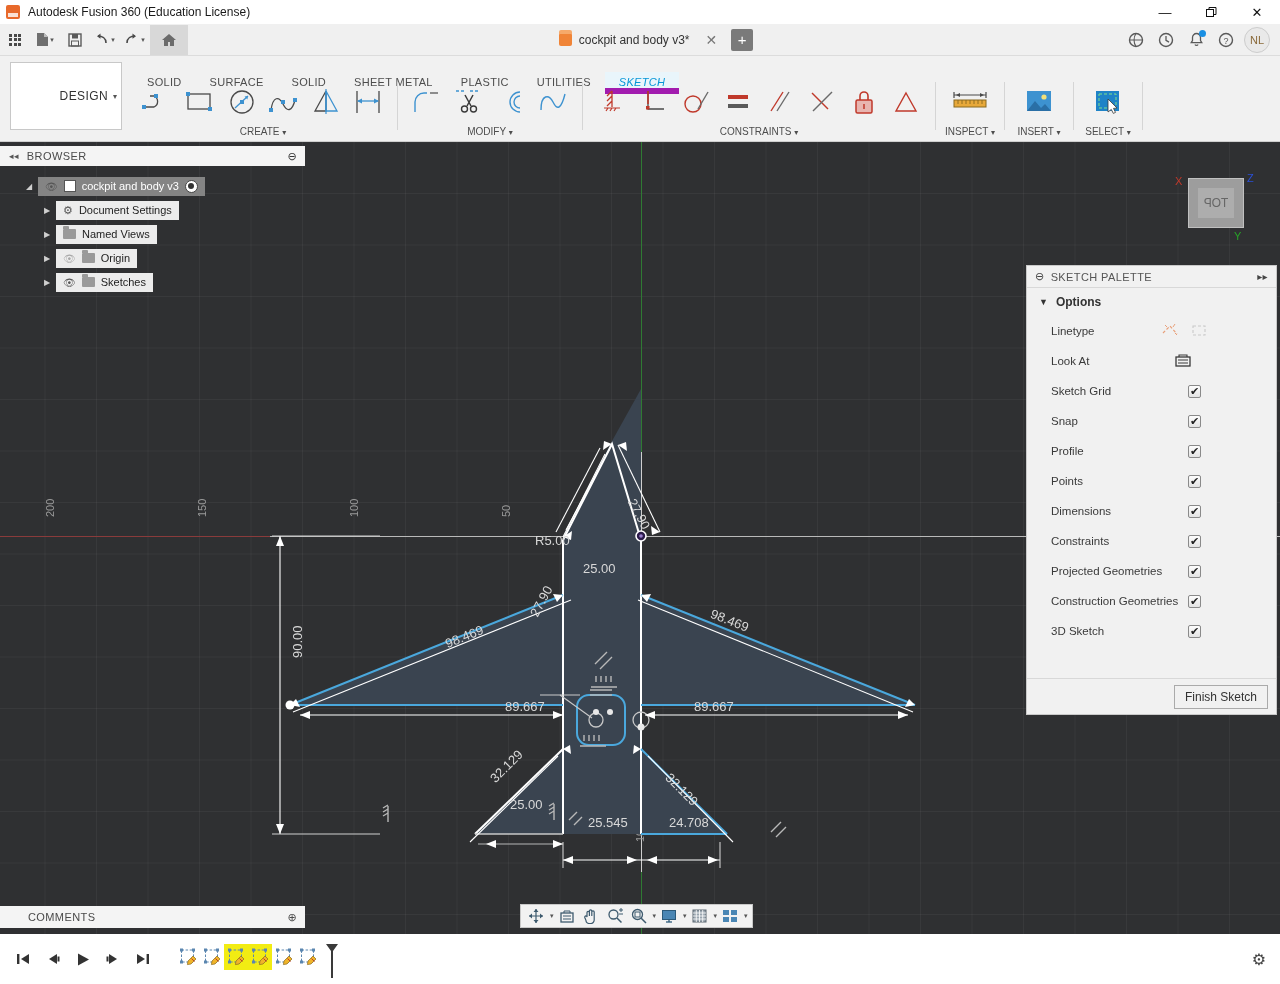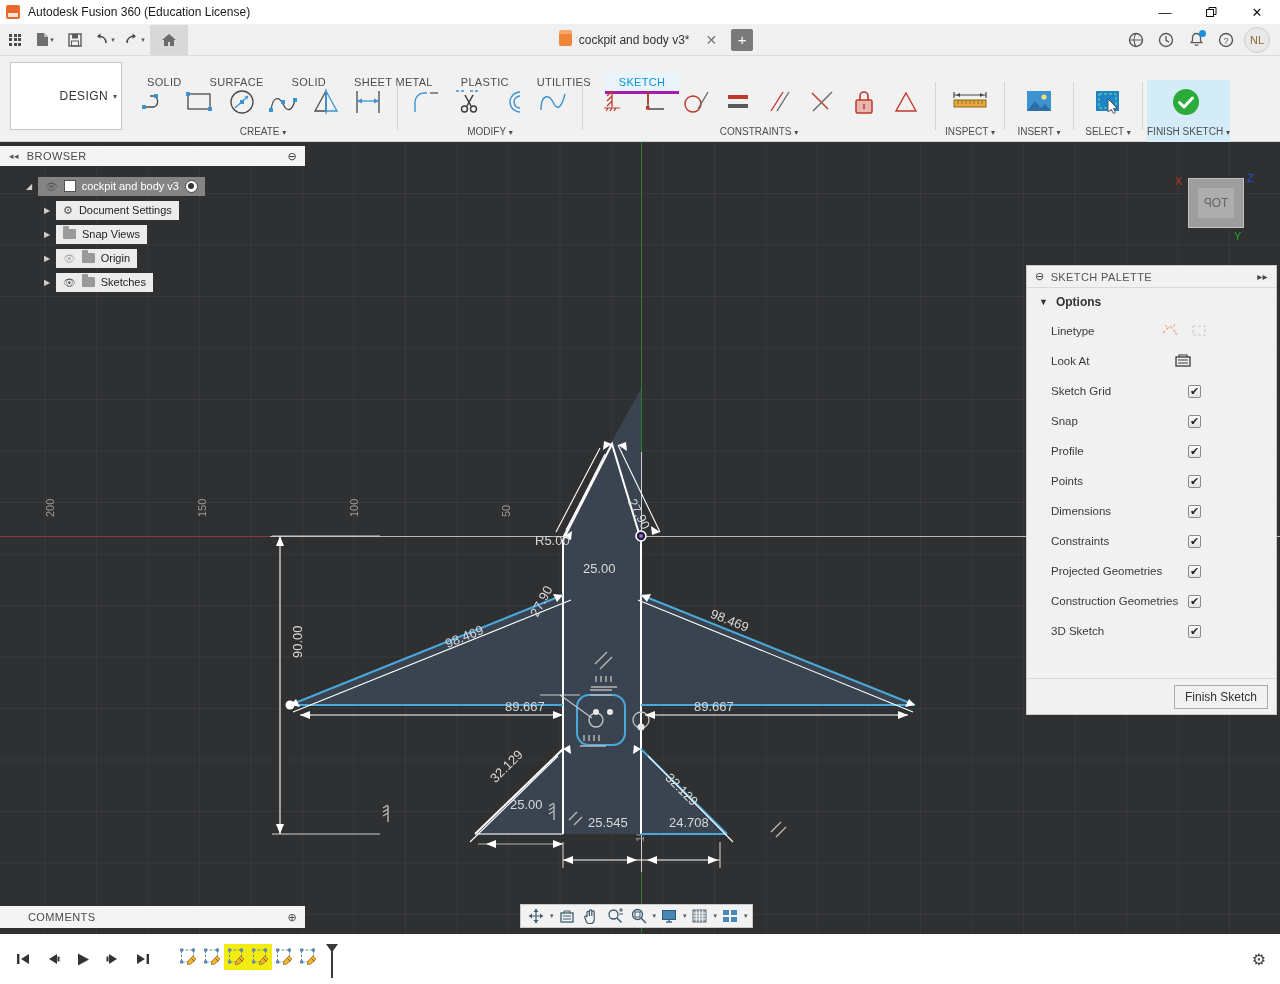--- a/index.html
+++ b/index.html
@@ -84,21 +84,21 @@
   }
   .ws-switch {
     position:absolute; left:10px; top:6px; width:112px; height:68px;
     background:#fff;border:1px solid #c8c8c8; display:flex;align-items:center;
     justify-content:center; font-size:12px;color:#333;letter-spacing:.4px;padding-left:45px;
   }
   .ribtabs { position:absolute; left:133px; top:0; height:22px; display:flex;margin-top:16px; }
   .ribtab {
     font-size: 11px; color:#4d4d4d; padding: 4px 14px 3px; letter-spacing:.3px;
   }
-  .ribtab.active { color:#0696d7; background:#e9f5fb; border-bottom:3px solid #a21caf;}
+  .ribtab.active { color:#0696d7; background:#e9f5fb; border-bottom:6px solid #a21caf;font-style:italic;}
   .panels { position:absolute; left:133px; top:24px; height:62px; display:flex; }
   .panel { display:flex; flex-direction:column; height:62px; position:relative; }
   .panel-row { display:flex; align-items:center; height:44px; padding:0 4px; }
   .panel-lbl {
     text-align:center; font-size:10px; color:#4d4d4d; height:16px; line-height:16px;
   }
   .panel-sep { width:1px; background:#d5d5d5; margin:2px 4px 10px; height:48px; }
   .tool {
     width:42px;height:42px;display:flex;align-items:center;justify-content:center;
   }
@@ -567,34 +567,20 @@
               </svg>
           </div>
         </div>
         <div class="panel-lbl">
           <span>SELECT</span>
           <span style="font-size:8px">▾</span>
         </div>
       </div>
       <div class="panel-sep"></div>
 
-      <div class="panel finish-panel">
-        <div class="panel-row" style="padding:0 18px">
-          <div class="tool">
-            <svg width="34" height="34" viewBox="0 0 34 34">
-                <circle cx="17" cy="17" r="13" fill="#2aab3a"></circle>
-                <path d="M10.5 17.5l4.5 4.5 8.5-9" stroke="#fff" stroke-width="3" fill="none" stroke-linecap="round" stroke-linejoin="round"></path>
-              </svg>
-          </div>
-        </div>
-        <div class="panel-lbl">
-          <span>FINISH SKETCH</span>
-          <span style="font-size:8px">▾</span>
-        </div>
-      </div>
     </div>
   </div>
 
   <div class="canvas">
     <div class="grid-bg"></div>
     <div class="axis-x"></div>
     <div class="axis-x-lt"></div>
     <div class="axis-y"></div>
     <div class="axis-y-lt"></div>
 
@@ -750,21 +736,21 @@
       <span class="tarrow">▶</span>
       <span class="tpill">
         <span class="gearic">⚙</span>
         <span>Document Settings</span>
       </span>
     </div>
     <div class="trow" style="padding-left:38px">
       <span class="tarrow">▶</span>
       <span class="tpill">
         <span class="folder"></span>
-        <span>Snap Views</span>
+        <span>Named Views</span>
       </span>
     </div>
     <div class="trow" style="padding-left:38px">
       <span class="tarrow">▶</span>
       <span class="tpill">
         <span class="eye off">👁</span>
         <span class="folder"></span>
         <span>Origin</span>
       </span>
     </div>

